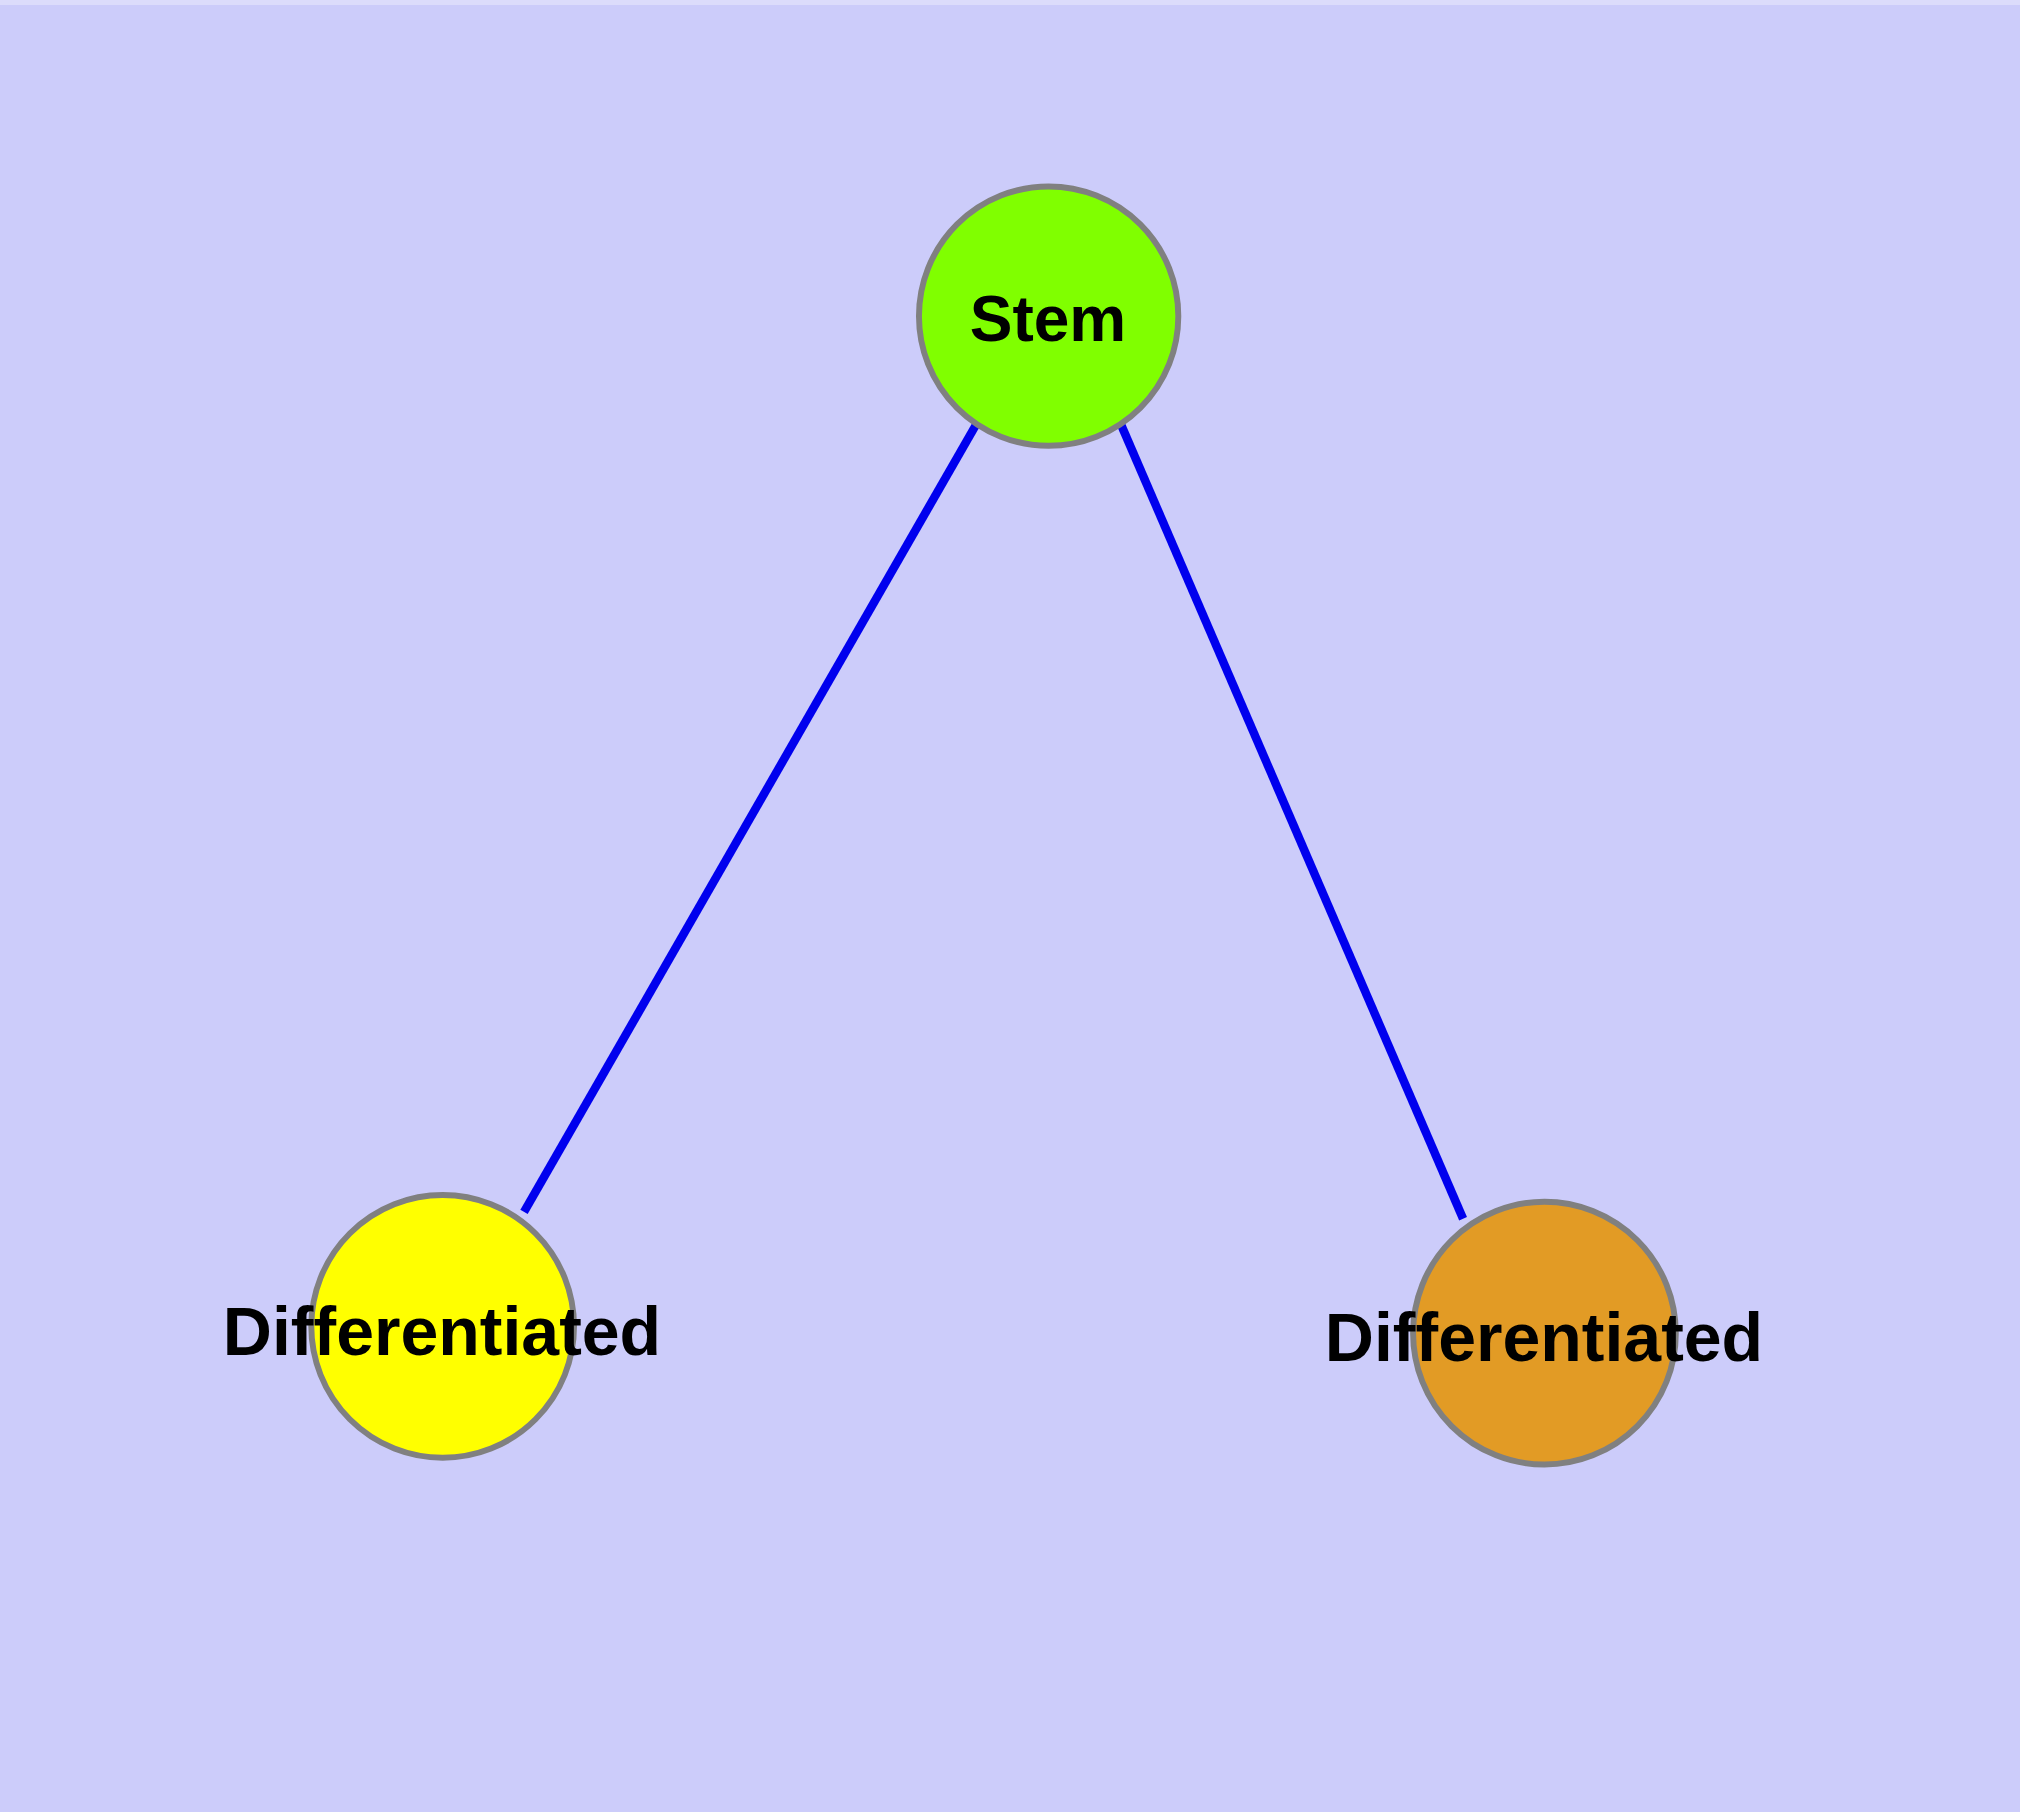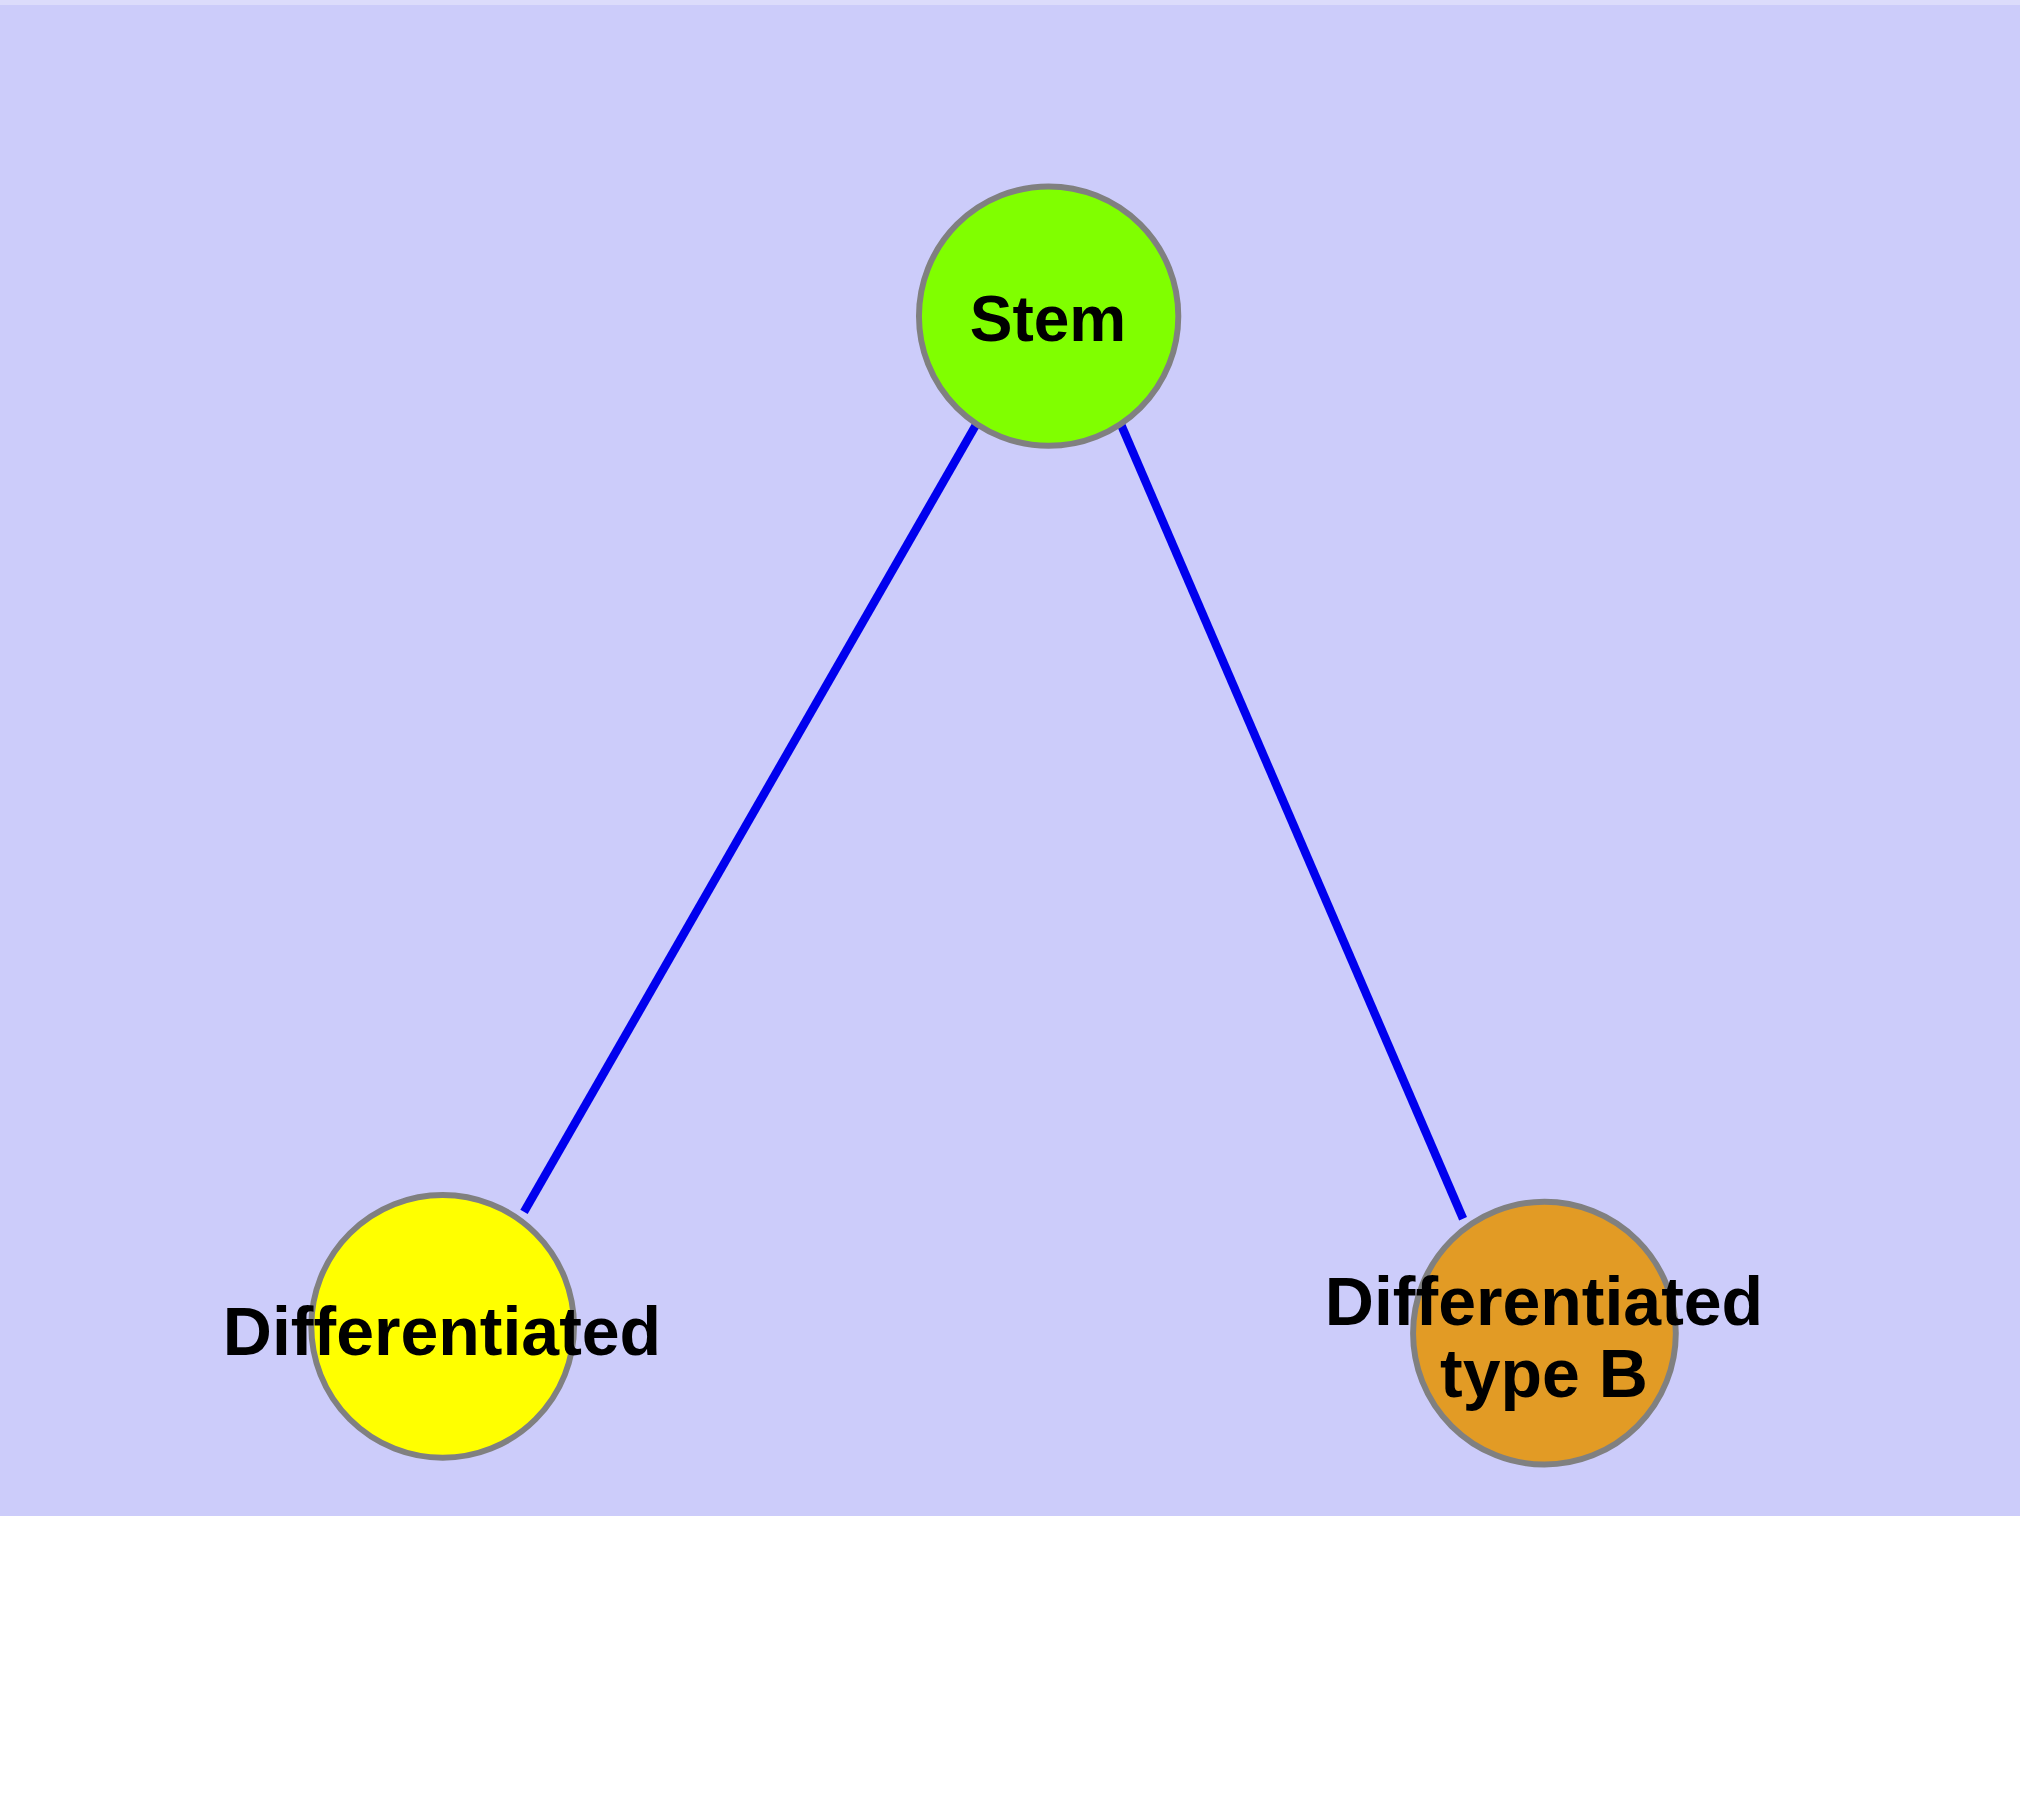--- a/index.html
+++ b/index.html
@@ -4,21 +4,21 @@
 <title>Cell Differentiation Graph</title>
 <style>
   html, body {
     margin: 0;
     padding: 0;
     background: #ffffff;
   }
   #canvas {
     position: relative;
     width: 2021px;
-    height: 1516px;
+    height: 1812px;
     background: #ccccfa;
     overflow: hidden;
     font-family: "Liberation Sans", sans-serif;
   }
   #top-strip {
     position: absolute;
     left: 0;
     top: 0;
     width: 2021px;
     height: 5.1px;
@@ -96,17 +96,16 @@
   <div class="node-label" id="label-stem">
     <span class="label-line">Stem</span>
   </div>
 
   <div class="node-label" id="label-diff-a">
     <span class="label-line">Differentiated</span>
   </div>
 
   <div class="node-label" id="label-diff-b">
     <span class="label-line">Differentiated</span>
-    <span class="label-line">type B</span>
   </div>
 
 </div>
 
 
 </body></html>

